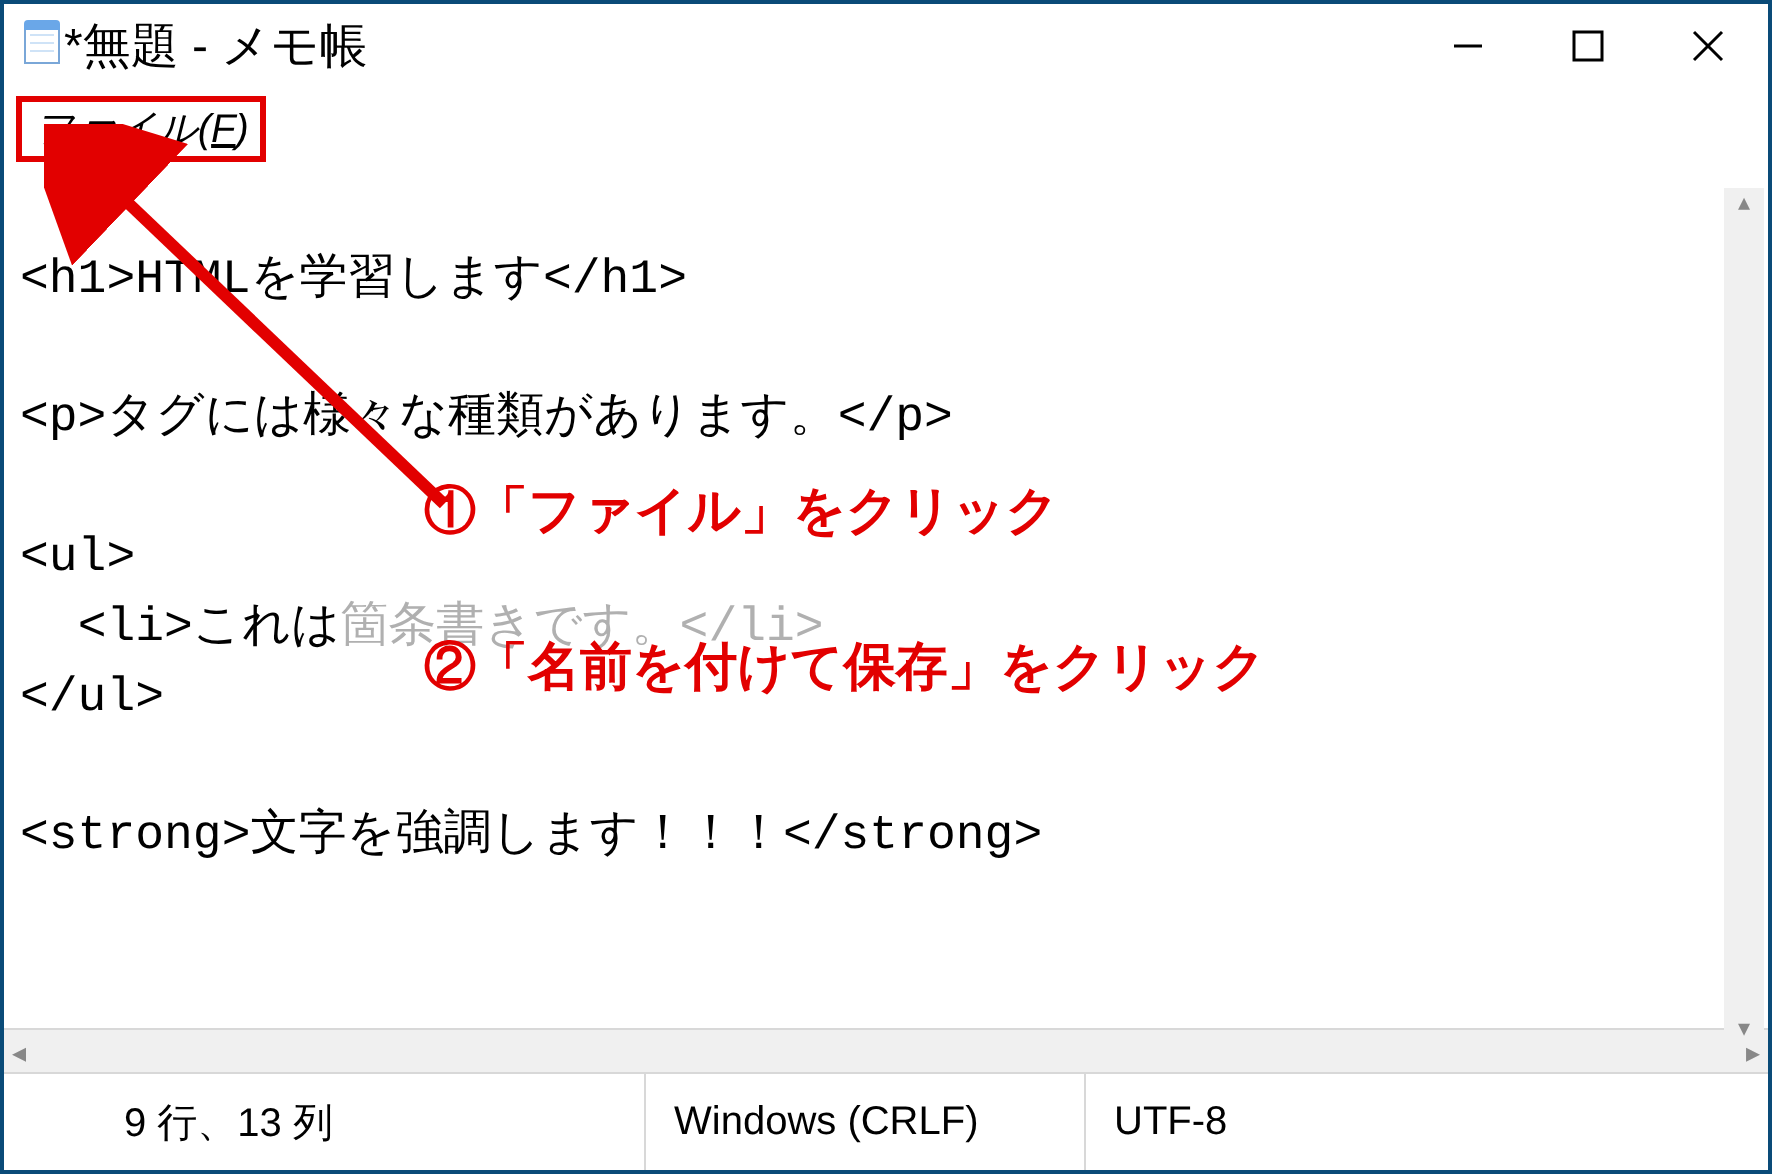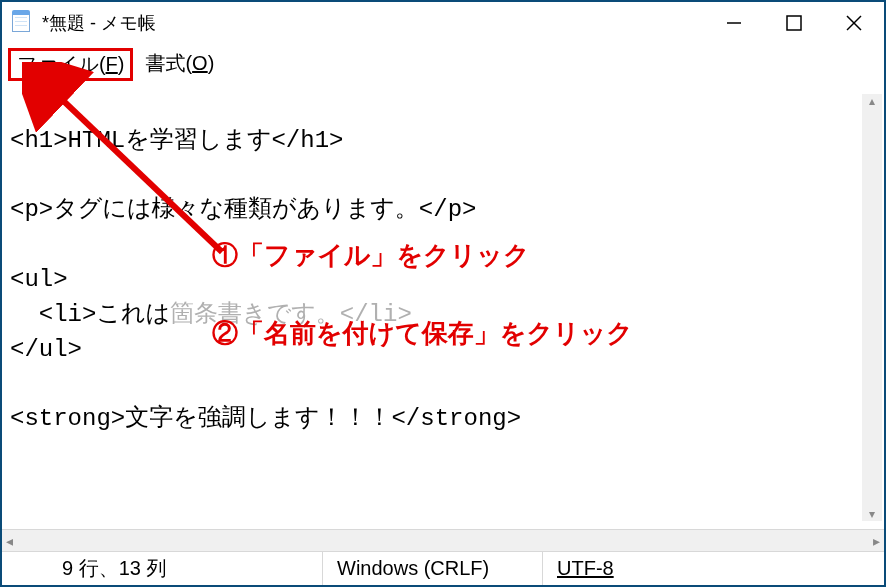--- a/index.html
+++ b/index.html
@@ -46,22 +46,21 @@
     background: #6aa7e8;
     border-radius: 2px 2px 0 0;
   }
   .notepad-icon::after{
     content:"";
     position:absolute;
     top:4px; left:2px; right:2px; bottom:2px;
     background: repeating-linear-gradient(#cfe3f7 0 1px, transparent 1px 4px);
   }
   .title-text {
-    margin-left: 10px;
-    font-size: 18px;
+    font-size: 24px;
     color: #000;
   }
   .win-controls {
     margin-left: auto;
     display: flex;
     height: 100%;
   }
   .win-btn {
     width: 60px;
     display: flex;
@@ -70,20 +69,21 @@
     font-size: 18px;
     color: #000;
   }
   .win-btn svg { width: 20px; height: 20px; }
   .menubar {
     display: flex;
     gap: 4px;
     padding: 4px 6px 6px 6px;
     font-size: 20px;
     color: #000;
+    font-style: italic;
   }
   .menu-item {
     padding: 2px 8px;
   }
   .menu-item.highlight {
     border: 3px solid #e20000;
     padding: 0 6px;
   }
   .menu-item u { text-decoration: underline; }
   .content {
@@ -129,38 +129,38 @@
     width: 20px;
     background: #f0f0f0;
     display: flex;
     flex-direction: column;
     justify-content: space-between;
     align-items: center;
     color: #888;
     font-size: 12px;
   }
   .statusbar {
-    height: 34px;
+    height: 49px;
     border-top: 1px solid #d8d8d8;
     display: flex;
     font-size: 20px;
     color: #000;
     align-items: center;
   }
   .status-cell {
     border-left: 1px solid #d8d8d8;
     padding: 0 14px;
     height: 100%;
     display: flex;
     align-items: center;
   }
   .status-cell:first-child { border-left: none; padding-left: 60px; flex: 0 0 320px;}
   .status-cell.zoom { flex: 0 0 90px;}
   .status-cell.eol { flex: 0 0 220px;}
-  .status-cell.enc { flex: 1; text-decoration: underline;}
+  .status-cell.enc { flex: 1;}
   .faded { color: #b0b0b0; }
 </style>
 </head>
 <body>
 
 <div class="window">
 
   <div class="titlebar">
     <div class="icon">
       <div class="notepad-icon"></div>
@@ -181,21 +181,20 @@
         <svg viewBox="0 0 20 20">
             <line x1="3" y1="3" x2="17" y2="17" stroke="#000" stroke-width="1.5"></line>
             <line x1="17" y1="3" x2="3" y2="17" stroke="#000" stroke-width="1.5"></line>
           </svg>
       </div>
     </div>
   </div>
 
   <div class="menubar">
     <div class="menu-item highlight"><span>ファイル(</span><u>F</u><span>)</span></div>
-    <div class="menu-item"><span>書式(</span><u>O</u><span>)</span></div>
   </div>
 
   <div class="content">
 <span>&lt;h1&gt;HTMLを学習します&lt;/h1&gt;</span>
 <span></span>
 <span>&lt;p&gt;タグには様々な種類があります。&lt;/p&gt;</span>
 <span></span>
 <span>&lt;ul&gt;</span>
 <span><span>  &lt;li&gt;これは</span><span class="faded">箇条書きです。&lt;/li&gt;</span></span>
 <span>&lt;/ul&gt;</span>

